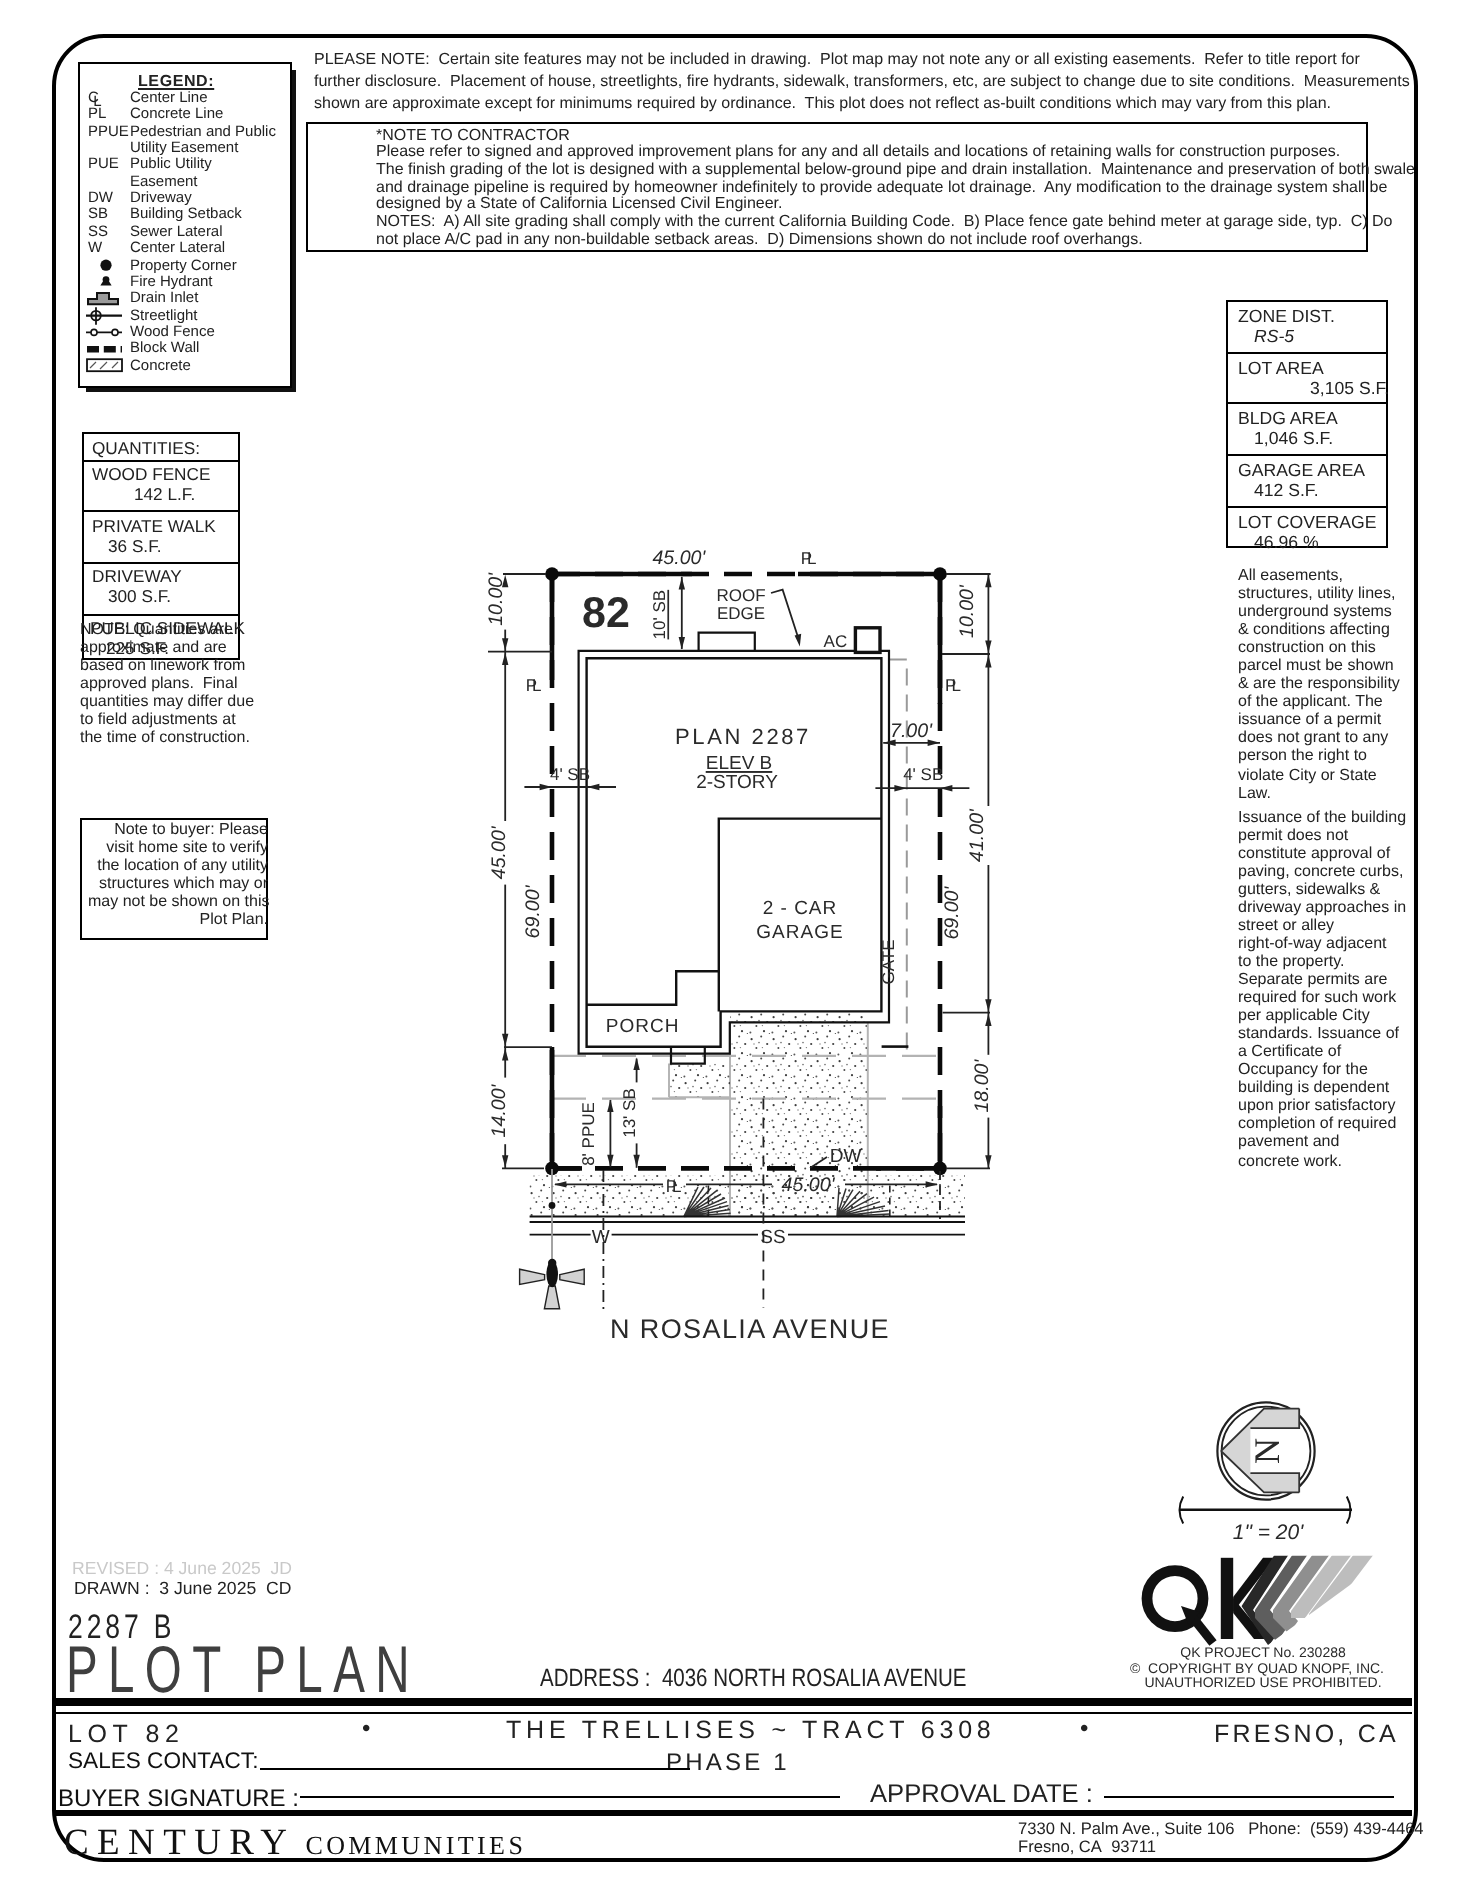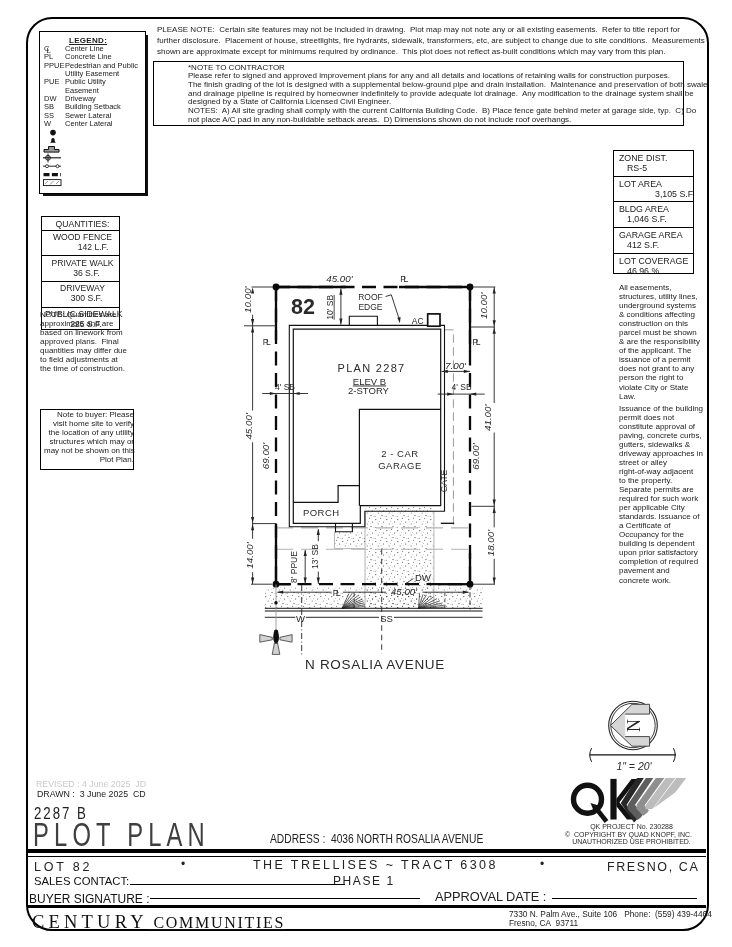--- a/index.html
+++ b/index.html
@@ -35,20 +35,29 @@
       <div>Concrete Line</div>
       <div>Pedestrian and Public</div>
       <div>Utility Easement</div>
       <div>Public Utility</div>
       <div>Easement</div>
       <div>Driveway</div>
       <div>Building Setback</div>
       <div>Sewer Lateral</div>
       <div>Center Lateral</div>
   </div>
+  <div class="abs" style="left:25px;top:96.6px;line-height:8.35px;">
+    <div>Property Corner</div>
+      <div>Fire Hydrant</div>
+      <div>Drain Inlet</div>
+      <div>Streetlight</div>
+      <div>Wood Fence</div>
+      <div>Block Wall</div>
+      <div>Concrete</div>
+  </div>
 
   <svg class="abs" style="left:0;top:96px;" width="64" height="62" viewBox="0 0 64 62">
 
     <circle cx="13" cy="4.6" r="2.8" fill="#111"></circle>
 
     <path d="M13,10.2 l2.8,4.6 h-5.6 Z" fill="#111"></path>
       <circle cx="13" cy="11.8" r="1.7" fill="#111"></circle>
 
     <path d="M8.5,18.5 h6 v3 h4.5 v2.6 h-15 v-2.6 h4.5 Z" fill="#9a9a9a" stroke="#111" stroke-width="1"></path>
 
@@ -72,32 +81,32 @@
 <div class="abs" style="left:153px;top:61px;width:529px;height:63px;border:1.4px solid #000;"></div>
 <div class="abs t7b" style="left:160px;top:63.5px;width:525px;white-space:nowrap;margin-left:28px;">*NOTE TO CONTRACTOR<br>
 Please refer to signed and approved improvement plans for any and all details and locations of retaining walls for construction purposes.<br>
 The finish grading of the lot is designed with a supplemental below-ground pipe and drain installation.&nbsp; Maintenance and preservation of both swale<br>
 and drainage pipeline is required by homeowner indefinitely to provide adequate lot drainage.&nbsp; Any modification to the drainage system shall be<br>
 designed by a State of California Licensed Civil Engineer.<br>
 NOTES:&nbsp; A) All site grading shall comply with the current California Building Code.&nbsp; B) Place fence gate behind meter at garage side, typ.&nbsp; C) Do<br>
 not place A/C pad in any non-buildable setback areas.&nbsp; D) Dimensions shown do not include roof overhangs.</div>
 
 <div class="abs" style="left:613px;top:150px;width:79px;height:122px;border:1.7px solid #000;font-size:8.8px;color:#222;white-space:nowrap;">
-  <div style="height:22.7px;border-bottom:1.7px solid #000;padding:2px 0 0 5px;">ZONE DIST.<br><span style="padding-left:8px;">RS-5</span></div>
+  <div style="height:22.7px;border-bottom:1.7px solid #000;padding:2px 0 0 5px;">ZONE DIST.<br><span style="padding-left:8px;font-style:italic;">RS-5</span></div>
   <div style="height:22.7px;border-bottom:1.7px solid #000;padding:2px 0 0 5px;">LOT AREA<br><span style="padding-left:8px;margin-left:28px;">3,105 S.F.</span></div>
   <div style="height:22.7px;border-bottom:1.7px solid #000;padding:2px 0 0 5px;">BLDG AREA<br><span style="padding-left:8px;">1,046 S.F.</span></div>
   <div style="height:22.7px;border-bottom:1.7px solid #000;padding:2px 0 0 5px;">GARAGE AREA<br><span style="padding-left:8px;">412 S.F.</span></div>
   <div style="height:22px;padding:2px 0 0 5px;">LOT COVERAGE<br><span style="padding-left:8px;">46.96 %</span></div>
 </div>
 
 <div class="abs" style="left:619px;top:283px;width:92px;font-size:8px;line-height:9.05px;white-space:nowrap;color:#222;">All easements,<br>structures, utility lines,<br>underground systems<br>&amp; conditions affecting<br>construction on this<br>parcel must be shown<br>&amp; are the responsibility<br>of the applicant. The<br>issuance of a permit<br>does not grant to any<br>person the right to<br>violate City or State<br>Law.<br>
 <span style="display:block;height:3px;"></span>
 Issuance of the building<br>permit does not<br>constitute approval of<br>paving, concrete curbs,<br>gutters, sidewalks &amp;<br>driveway approaches in<br>street or alley<br>right-of-way adjacent<br>to the property.<br>Separate permits are<br>required for such work<br>per applicable City<br>standards. Issuance of<br>a Certificate of<br>Occupancy for the<br>building is dependent<br>upon prior satisfactory<br>completion of required<br>pavement and<br>concrete work.</div>
 
-<div class="abs" style="left:41px;top:216px;width:77px;height:112px;border:1.5px solid #000;font-size:8.6px;color:#222;white-space:nowrap;text-align:center;">
+<div class="abs" style="left:41px;top:216px;width:77px;height:112px;border:1.5px solid #000;font-size:8.6px;color:#222;white-space:nowrap;">
   <div style="height:11px;border-bottom:1.5px solid #000;padding:1.5px 0 0 4px;">QUANTITIES:</div>
   <div style="height:23.2px;border-bottom:1.5px solid #000;padding:1.5px 0 0 4px;">WOOD FENCE<br><span style="padding-left:8px;margin-left:13px;">142 L.F.</span></div>
   <div style="height:23.2px;border-bottom:1.5px solid #000;padding:1.5px 0 0 4px;">PRIVATE WALK<br><span style="padding-left:8px;">36 S.F.</span></div>
   <div style="height:23.2px;border-bottom:1.5px solid #000;padding:1.5px 0 0 4px;">DRIVEWAY<br><span style="padding-left:8px;">300 S.F.</span></div>
   <div style="height:22px;padding:1.5px 0 0 3px;">PUBLIC SIDEWALK<br><span style="padding-left:8px;">225 S.F.</span></div>
 </div>
 
 <div class="abs" style="left:40px;top:311px;width:110px;font-size:8px;line-height:8.95px;color:#222;white-space:nowrap;">NOTE: Quantities are<br>approximate and are<br>based on linework from<br>approved plans.&nbsp; Final<br>quantities may differ due<br>to field adjustments at<br>the time of construction.</div>
 
 <div class="abs" style="left:40px;top:409px;width:92px;height:59px;border:1.4px solid #000;"></div>
@@ -384,15 +393,15 @@
 <div class="abs" style="left:34px;top:875px;font-size:11.3px;color:#111;">SALES CONTACT:</div>
 <div class="abs" style="left:130px;top:883.8px;width:215px;height:1.1px;background:#000;"></div>
 
 <div class="abs" style="left:29px;top:892px;font-size:12px;color:#111;">BUYER SIGNATURE :</div>
 <div class="abs" style="left:150px;top:898px;width:270px;height:1.2px;background:#000;"></div>
 <div class="abs" style="left:435px;top:888.5px;font-size:12.8px;color:#222;">APPROVAL DATE :</div>
 <div class="abs" style="left:552px;top:897.8px;width:145px;height:1.2px;background:#000;"></div>
 
 <div class="abs" style="left:27px;top:904.8px;width:679px;height:3.4px;background:#000;"></div>
 
-<div class="abs" style="left:32px;top:911.5px;font-family:'Liberation Serif',serif;font-size:18.5px;letter-spacing:4.2px;color:#111;">CENTURY<span style="font-size:16px;letter-spacing:1.7px;text-decoration:underline;"> COMMUNITIES</span></div>
+<div class="abs" style="left:32px;top:911.5px;font-family:'Liberation Serif',serif;font-size:18.5px;letter-spacing:4.2px;color:#111;">CENTURY<span style="font-size:13px;letter-spacing:1.7px;"> COMMUNITIES</span></div>
 
 <div class="abs" style="left:509px;top:910px;font-size:8.3px;line-height:8.6px;white-space:nowrap;color:#222;">7330 N. Palm Ave., Suite 106&nbsp;&nbsp;&nbsp;Phone:&nbsp; (559) 439-4464<br>Fresno, CA&nbsp; 93711</div>
 
 </body></html>

